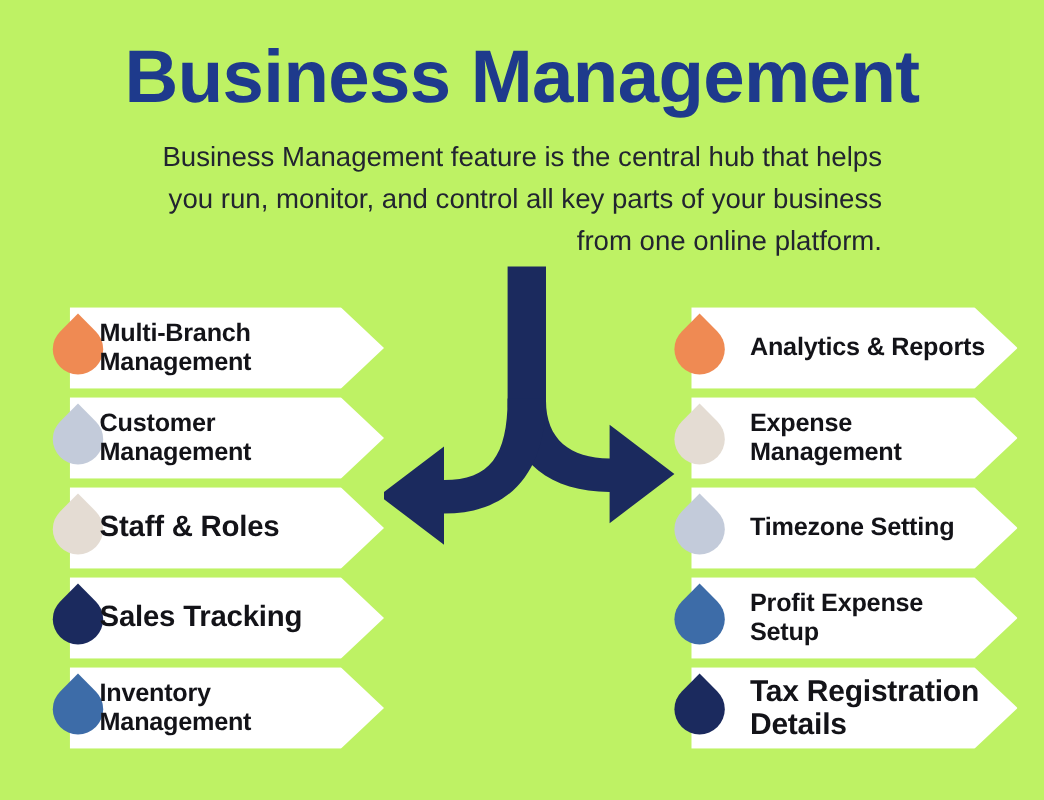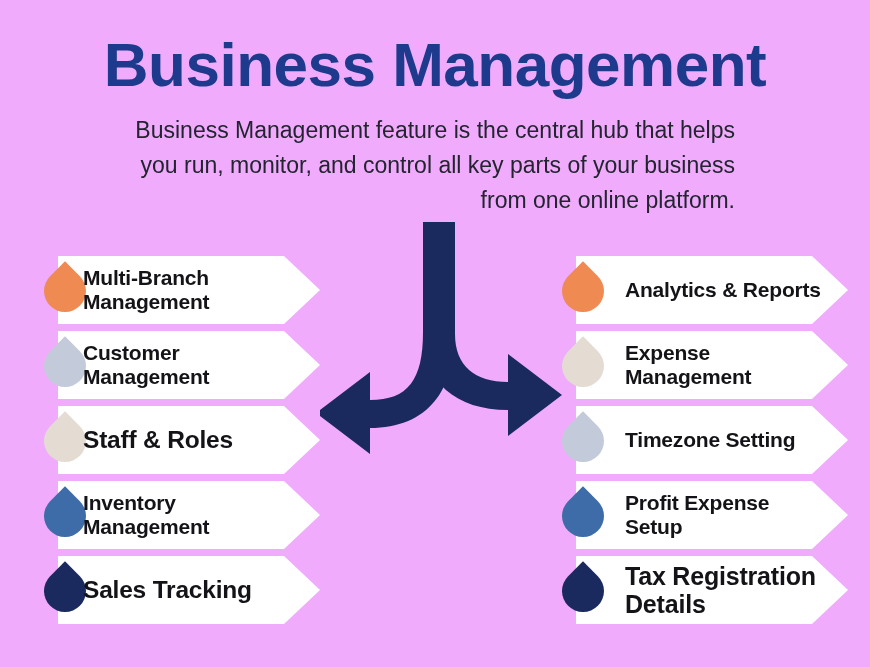--- a/index.html
+++ b/index.html
@@ -126,21 +126,21 @@
   .col-left .row-label  { left: 63px; width: 190px; }
   .col-right .row-label { left: 77px; width: 200px; }
 
   .size-lg  { font-size: 24.5px; }
   .size-md  { font-size: 21px; }
   .size-sm  { font-size: 25px; }
 </style>
 </head>
 <body style="background: rgb(232, 235, 245);">
 
-<div id="infographic" style="background: #f0abfc;">
+<div id="infographic" style="background: #bef264;">
 
   <div class="header">
     <h1 class="title" style="color: rgb(30, 58, 140);">Business Management</h1>
     <p class="subtitle" style="color: rgb(34, 36, 48);">Business Management feature is the central hub that helps you run, monitor, and control all key parts of your business from one online platform.</p>
   </div>
 
   <div class="center-arrow">
     <svg viewBox="0 0 250 245" width="250" height="245" aria-hidden="true">
 
       <path d="M103 8
@@ -182,30 +182,30 @@
     </div>
 
     <div class="row">
       <div class="banner"></div>
       <div class="marker" style="background: rgb(228, 220, 211);"></div>
       <div class="row-label size-lg">Staff &amp; Roles</div>
     </div>
 
     <div class="row">
       <div class="banner"></div>
+      <div class="marker" style="background: rgb(27, 42, 94);"></div>
+      <div class="row-label size-lg">Sales Tracking</div>
+    </div>
+
+    <div class="row">
+      <div class="banner"></div>
       <div class="marker" style="background: rgb(61, 108, 168);"></div>
       <div class="row-label size-md">Inventory Management</div>
     </div>
 
-    <div class="row">
-      <div class="banner"></div>
-      <div class="marker" style="background: rgb(27, 42, 94);"></div>
-      <div class="row-label size-lg">Sales Tracking</div>
-    </div>
-
   </div>
 
   <div class="col col-right">
 
     <div class="row">
       <div class="banner"></div>
       <div class="marker" style="background: rgb(239, 138, 83);"></div>
       <div class="row-label size-md">Analytics &amp; Reports</div>
     </div>
 

